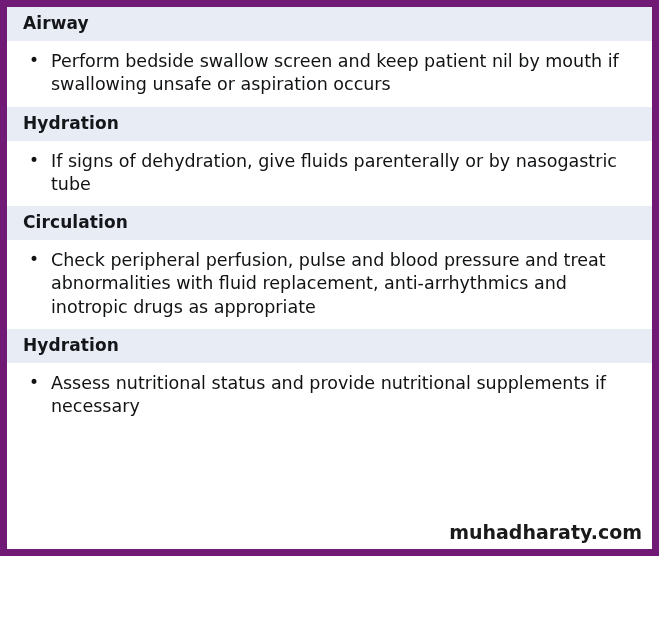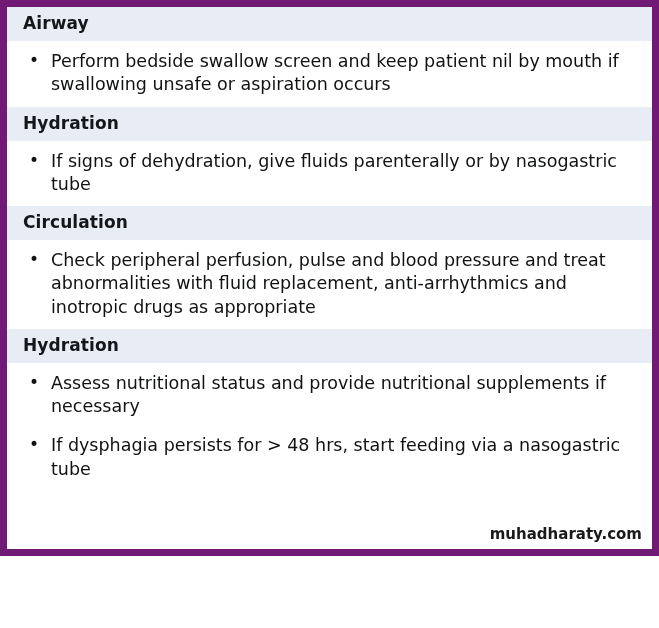--- a/index.html
+++ b/index.html
@@ -37,39 +37,39 @@
   ul.bullets {
     margin: 0;
     padding: 0;
     list-style: none;
   }
   ul.bullets li {
     position: relative;
     padding-left: 28px;
     font-size: 17.5px;
     line-height: 1.33;
-    margin-bottom: 16px;
+    margin-bottom: 10px;
     color: #101214;
   }
   ul.bullets li:last-child {
     margin-bottom: 0;
   }
   ul.bullets li::before {
     content: "\2022";
     position: absolute;
     left: 6px;
     top: -1px;
     font-size: 17px;
     color: #101214;
   }
   .watermark {
     position: absolute;
     right: 10px;
     bottom: 6px;
-    font-size: 15px;
+    font-size: 19px;
     font-weight: bold;
     color: #1a1a1a;
     font-family: "DejaVu Sans", sans-serif;
   }
 </style>
 </head>
 <body>
 
 <div class="page">
 
@@ -99,20 +99,19 @@
         <li>Check peripheral perfusion, pulse and blood pressure and treat abnormalities with fluid replacement, anti-arrhythmics and inotropic drugs as appropriate</li>
       </ul>
     </div>
   </div>
 
   <div class="section">
     <div class="section-header">Hydration</div>
     <div class="section-body">
       <ul class="bullets">
         <li>Assess nutritional status and provide nutritional supplements if necessary</li>
-        <li>If dysphagia persists for &gt; 48 hrs, start feeding via a nasogastric tube</li>
       </ul>
     </div>
   </div>
 
   <div class="watermark">muhadharaty.com</div>
 
 </div>
 
 </body></html>

